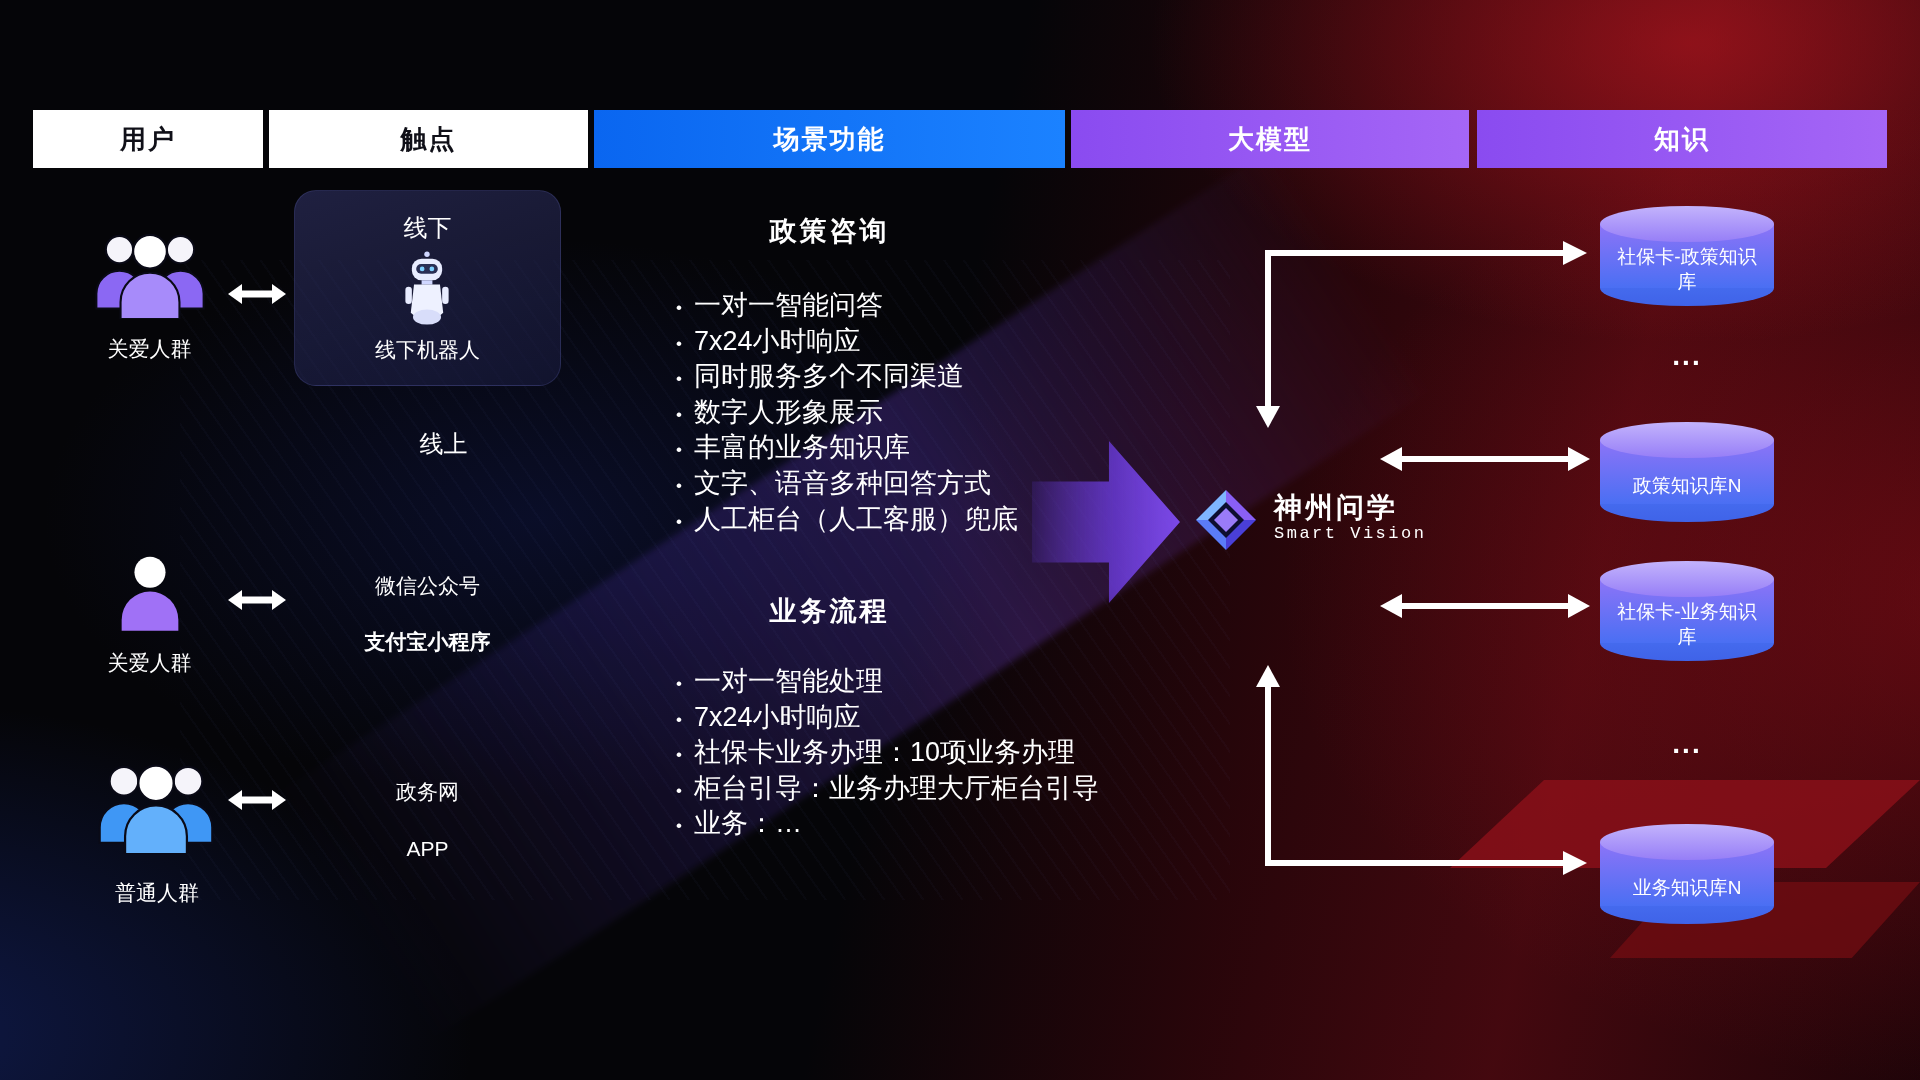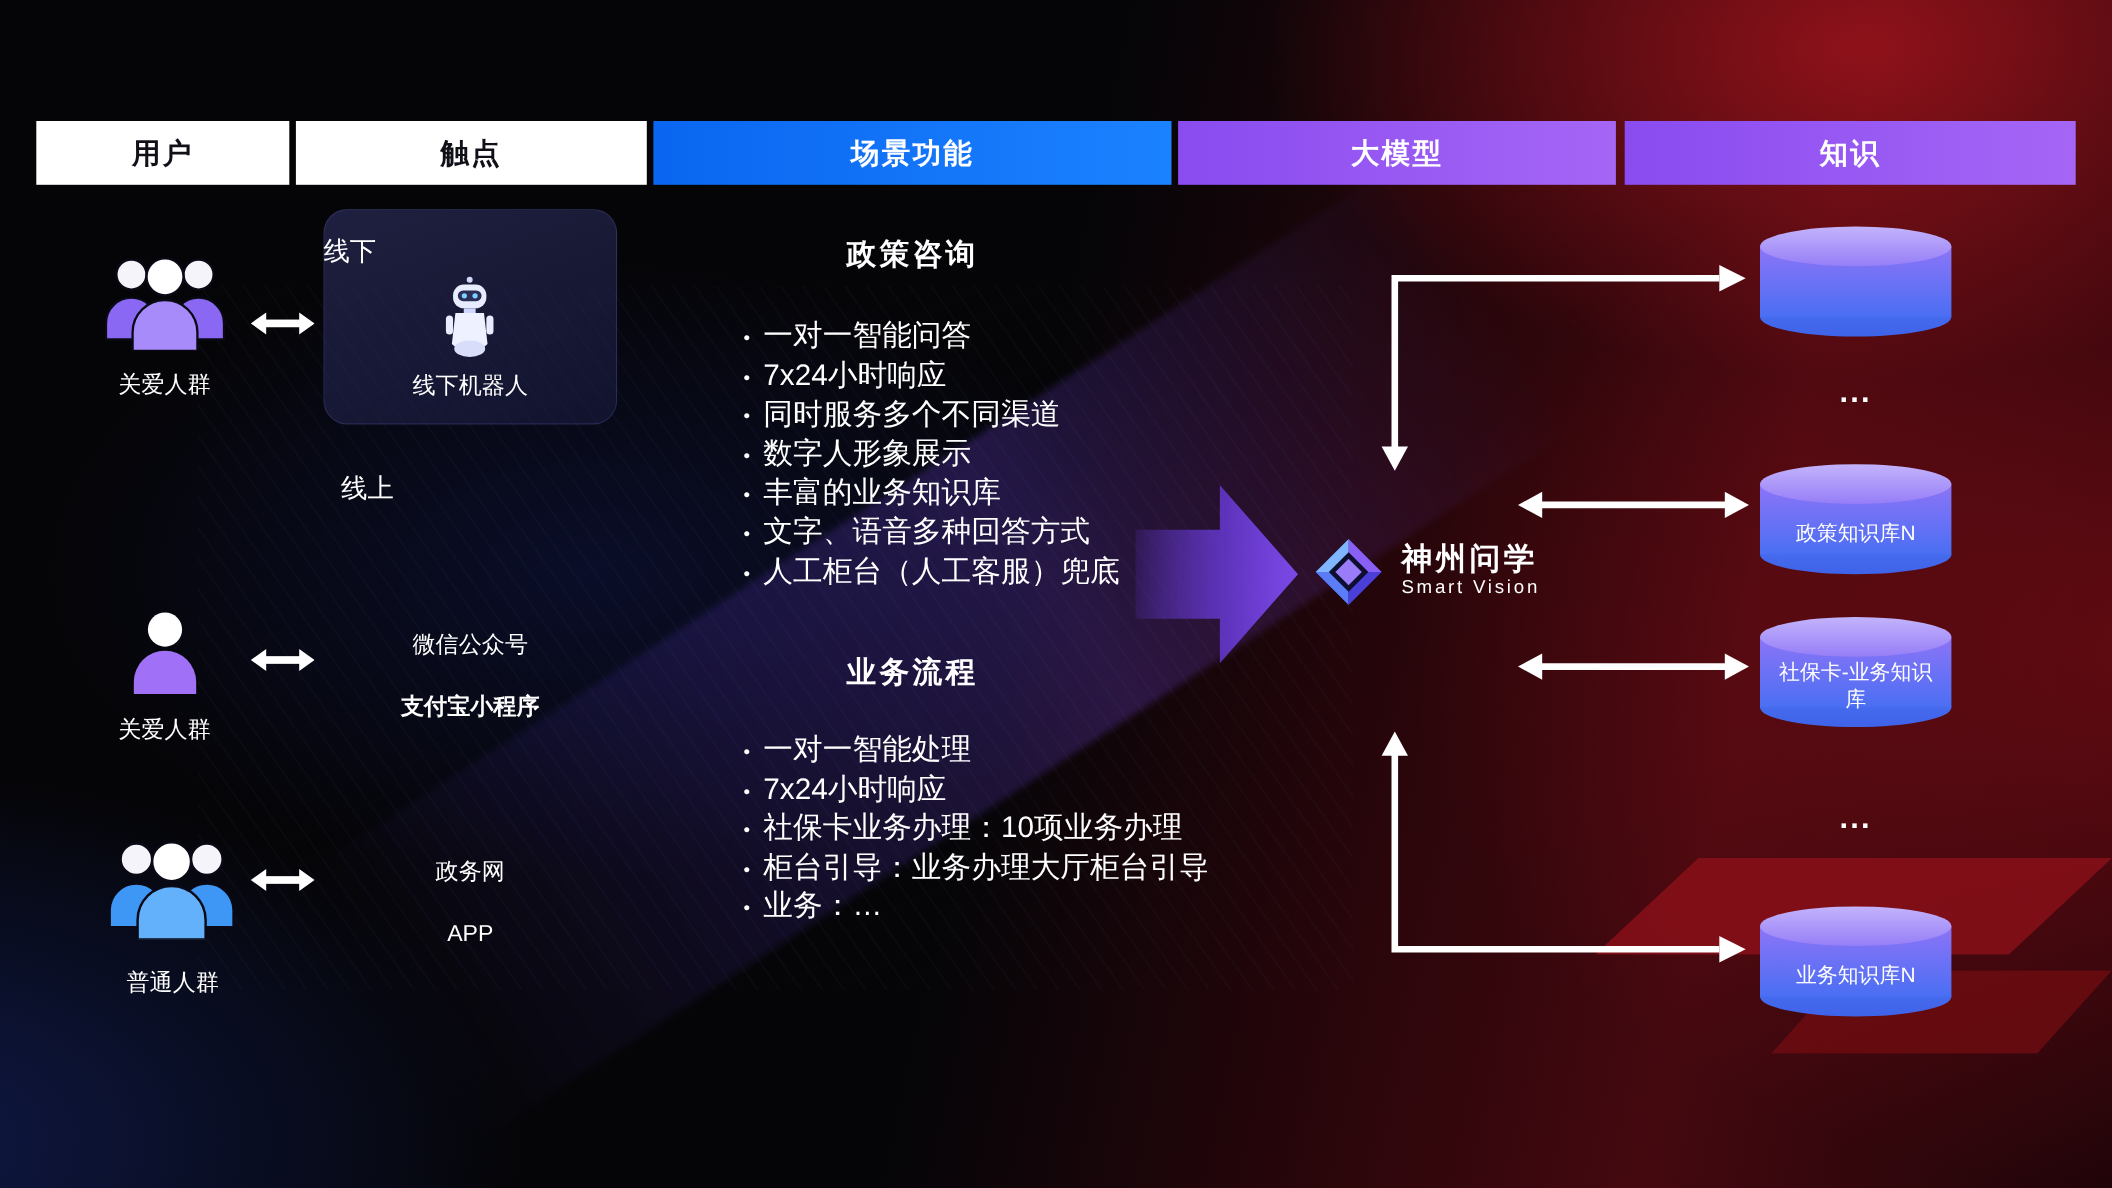--- a/index.html
+++ b/index.html
@@ -32,40 +32,40 @@
   .chev2{ left:1610px; top:882px; width:310px; height:76px; background:#6f0c12; opacity:.8;
           clip-path:polygon(0 100%, 22% 0, 100% 0, 78% 100%); }
 
   .hdr{ top:110px; height:58px; display:flex; align-items:center; justify-content:center;
         font-size:26px; font-weight:bold; letter-spacing:2px; }
   .hdr.white{ background:#ffffff; color:#101018; }
   .hdr.blue{ background:linear-gradient(90deg,#0a66f0,#1b82ff); color:#fff; }
   .hdr.purple{ background:linear-gradient(90deg,#8a4bf0,#a566f6); color:#fff; }
 
   .wlabel{ color:#fff; font-size:21px; text-align:center; }
-  .clabel{ color:#fff; font-size:24px; text-align:left; font-weight:500; }
+  .clabel{ color:#fff; font-size:24px; text-align:center; font-weight:500; }
 
   .offline-box{ left:294px; top:190px; width:267px; height:196px; border-radius:22px;
     background:linear-gradient(160deg, rgba(58,60,122,.5), rgba(26,28,64,.55));
     border:1px solid rgba(120,130,220,.18); }
 
   .sec-title{ color:#fff; font-size:27px; font-weight:600; letter-spacing:3px; text-align:center; }
   ul.blist{ list-style:none; color:#fff; font-size:27px; }
   ul.blist li{ line-height:32.6px; white-space:nowrap; }
   ul.blist li::before{ content:"•"; margin-right:12px; font-size:17px; vertical-align:1px; }
 
   .flow-arrow{
     left:1032px; top:430px; width:148px; height:184px;
     background:linear-gradient(90deg, rgba(70,40,160,.18), rgba(104,58,214,.75) 55%, rgba(128,76,240,.95));
     clip-path:polygon(0% 28%, 52% 28%, 52% 6%, 100% 50%, 52% 94%, 52% 72%, 0% 72%);
     filter:drop-shadow(0 0 14px rgba(120,70,230,.45));
   }
 
   .brand-name{ color:#fff; font-size:28px; font-weight:bold; letter-spacing:3px; line-height:30px; }
-  .brand-sub{ color:#fff; font-size:17px; letter-spacing:2.5px; line-height:22px; font-weight:500; }
+  .brand-sub{ color:#fff; font-size:17px; letter-spacing:2.5px; line-height:22px; font-weight:500;font-family:Liberation Mono, monospace; }
 
   .cyl{ width:174px; height:100px; }
   .cyl .cbot{ position:absolute; left:0; right:0; bottom:0; height:36px; border-radius:50%;
               background:linear-gradient(180deg,#4a71f3,#3f63e8); }
   .cyl .cbody{ position:absolute; left:0; right:0; top:18px; bottom:18px;
                background:linear-gradient(180deg,#8d74f7,#4a6ff3); }
   .cyl .ctop{ position:absolute; left:0; right:0; top:0; height:36px; border-radius:50%;
               background:linear-gradient(180deg,#c3b3fc,#967ef7); }
   .cyl .clbl{ position:absolute; left:8px; right:8px; top:32px; bottom:4px; z-index:2;
               display:flex; align-items:center; justify-content:center; text-align:center;
@@ -207,20 +207,21 @@
   </div>
   <div class="abs" style="left:1274px;top:493px;width:220px;">
     <div class="brand-name">神州问学</div>
     <div class="brand-sub">Smart Vision</div>
   </div>
 
   <div class="abs cyl" style="left:1600px;top:206px;">
     <div class="cbot"></div>
       <div class="cbody"></div>
       <div class="ctop"></div>
+    <div class="clbl">社保卡-政策知识库</div>
   </div>
   <div class="abs dots" style="left:1600px;top:340px;">...</div>
   <div class="abs cyl" style="left:1600px;top:422px;">
     <div class="cbot"></div>
       <div class="cbody"></div>
       <div class="ctop"></div>
     <div class="clbl">政策知识库N</div>
   </div>
   <div class="abs cyl" style="left:1600px;top:561px;">
     <div class="cbot"></div>

